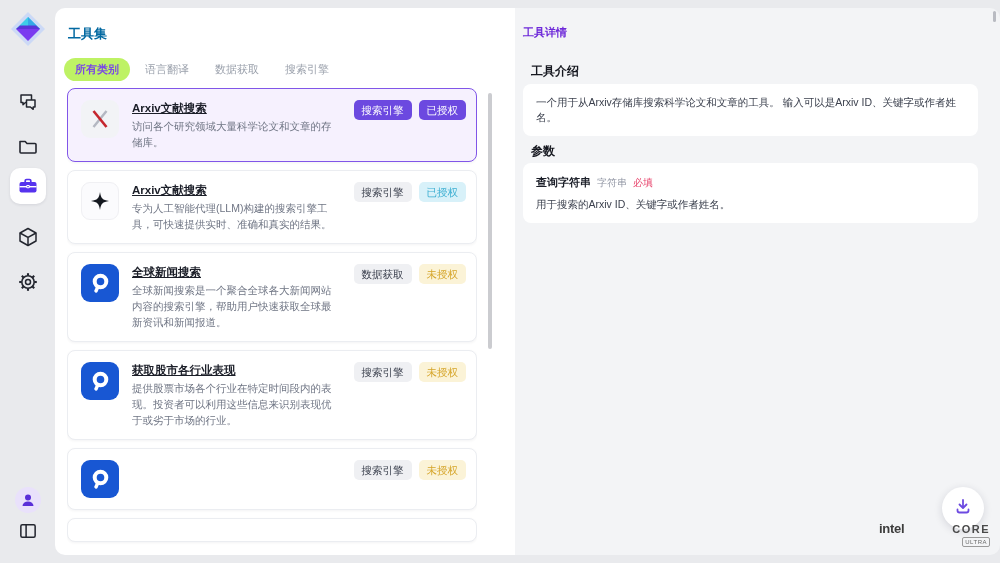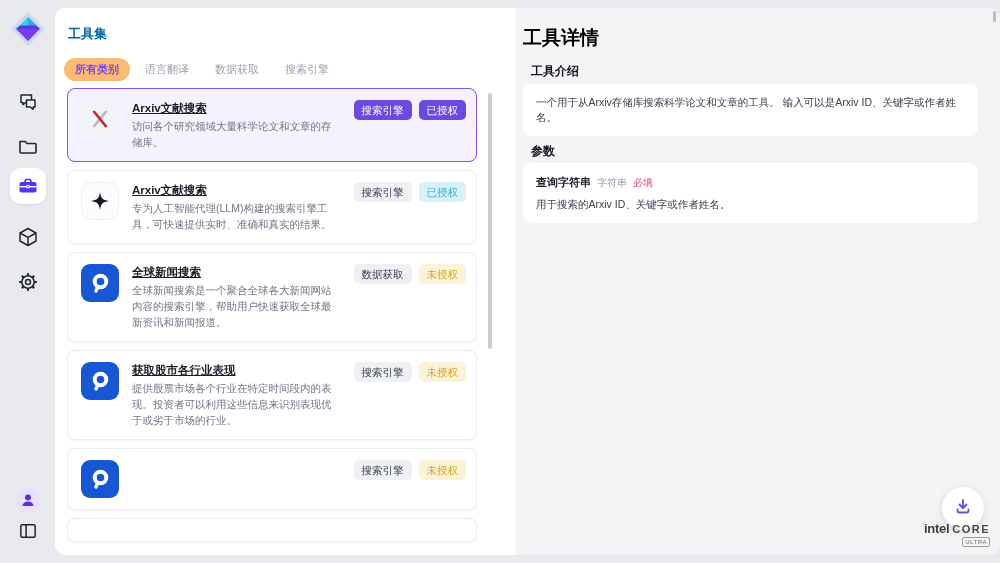--- a/index.html
+++ b/index.html
@@ -22,60 +22,60 @@
 
   
   .window { position:absolute; left:55px; top:8px; width:945px; height:547px; border-radius:10px; overflow:hidden; display:flex; }
   .list-panel { width:460px; background:#ffffff; position:relative; flex-shrink:0; }
   .detail-panel { flex:1; background:#f3f4f6; position:relative; }
 
   
   .ts-title { position:absolute; left:13px; top:17px; font-size:13px; font-weight:bold; color:#0369a1; }
   .tabs { position:absolute; left:9px; top:50px; display:flex; gap:4px; align-items:center; }
   .tab { font-size:11px; color:#9ba1ac; padding:4px 11px; border-radius:13px; cursor:pointer; white-space:nowrap; }
-  .tab.active { background:#fdba74; color:#7a4ae3; font-weight:bold; }
+  .tab.active { background:#bef264; color:#7a4ae3; font-weight:bold; }
 
   .cards { position:absolute; left:12px; top:80px; width:410px; bottom:0; overflow:hidden; display:flex; flex-direction:column; gap:8px; }
   .card { background:#fff; border:1px solid #ebedf1; border-radius:8px; padding:11px 10px 11px 13px; display:flex; gap:13px; box-shadow:0 1px 3px rgba(20,24,40,.05); flex-shrink:0; cursor:pointer; }
   .card.selected { background:#f6f1fe; border:1.5px solid #8155e8; }
   .tool-icon { width:38px; height:38px; border-radius:9px; flex-shrink:0; display:flex; align-items:center; justify-content:center; }
   .ic-gray  { background:#f2f3f6; }
   .ic-white { background:#fbfbfd; border:1px solid #f0f0f3; }
   .ic-blue  { background:#1857d3; }
   .tool-text { width:226px; }
   .tool-name { font-size:11.5px; font-weight:bold; color:#1b1e28; line-height:16px;text-decoration:underline; }
   .tool-desc { font-size:10.5px; color:#6f7584; line-height:16px; margin-top:2px; }
   .badges { margin-left:auto; display:flex; gap:7px; align-items:flex-start; }
   .badge { font-size:10.5px; line-height:20px; height:20px; padding:0 8px; border-radius:5px; white-space:nowrap; }
   .badge.cat { background:#eff0f3; color:#3b404e; }
   .badge.solid { background:#6c49e0; color:#ffffff; }
   .badge.auth-ok { background:#d8f1f9; color:#3baed1; }
   .badge.auth-no { background:#fbf3d7; color:#d5a428; }
   .list-scrollbar { position:absolute; left:433px; top:85px; width:4px; height:256px; background:#cbccd0; border-radius:2px; }
 
   
-  .dt-title { position:absolute; left:8px; top:17px; font-size:19px; font-weight:bold; color:#000000; }
+  .dt-title { position:absolute; left:8px; top:17px; font-size:11px; font-weight:bold; color:#6d28d9; }
   .dt-sub { position:absolute; left:8px; font-size:12px; font-weight:bold; color:#15171f;margin-left:8px; }
   .sub-intro { top:55px; }
   .sub-params { top:135px; }
   .intro-box { position:absolute; left:8px; right:22px; top:76px; background:#fff; border-radius:8px; padding:11px 13px; font-size:10.5px; color:#3c414e; line-height:15px; }
   .param-box { position:absolute; left:8px; right:22px; top:155px; background:#fff; border-radius:8px; padding:12px 13px; }
   .param-line1 { display:flex; align-items:baseline; gap:6px; }
   .param-name { font-size:11px; font-weight:bold; color:#1b1e28; }
   .param-type { font-size:10px; color:#8e93a1; }
   .param-req  { font-size:10px; color:#e8486f; }
   .param-desc { margin-top:7px; font-size:10.5px; color:#3c414e; line-height:14px; }
   .detail-scroll { position:absolute; right:4px; top:3px; width:3px; height:11px; background:#b9bbc2; border-radius:2px; }
 
   .fab { position:absolute; right:16px; bottom:26px; width:42px; height:42px; border-radius:50%; background:#ffffff; box-shadow:0 2px 8px rgba(30,30,60,.14); display:flex; align-items:center; justify-content:center; cursor:pointer; }
 
   .intel-mark { position:absolute; right:10px; bottom:8px; display:flex; flex-direction:column; align-items:flex-end; }
   .intel-row { display:flex; align-items:baseline; gap:3px; }
   .intel-word { font-size:13px; font-weight:bold; color:#3c3c3c; letter-spacing:-.3px; }
-  .core-word { font-size:11px; font-weight:bold; color:#4a4a4a; letter-spacing:1.5px; }
+  .core-word { font-size:11px; font-weight:bold; color:#4a4a4a; letter-spacing:1.5px;margin-left:45px; }
   .ultra-chip { font-size:6px; color:#6a6a6a; border:1px solid #9a9a9a; border-radius:2px; padding:0 2px; line-height:8px; margin-top:1px; letter-spacing:.5px; }
 </style>
 </head>
 <body>
 
 <div class="rail">
   <div class="rail-item rail-logo">
     <svg width="38" height="38" viewBox="0 0 38 38">
       <polygon points="19,2 36,19 19,36 2,19" fill="#ccd9f6"></polygon>
       <polygon points="19,7 31,19 7,19" fill="#3ecfe8"></polygon>

